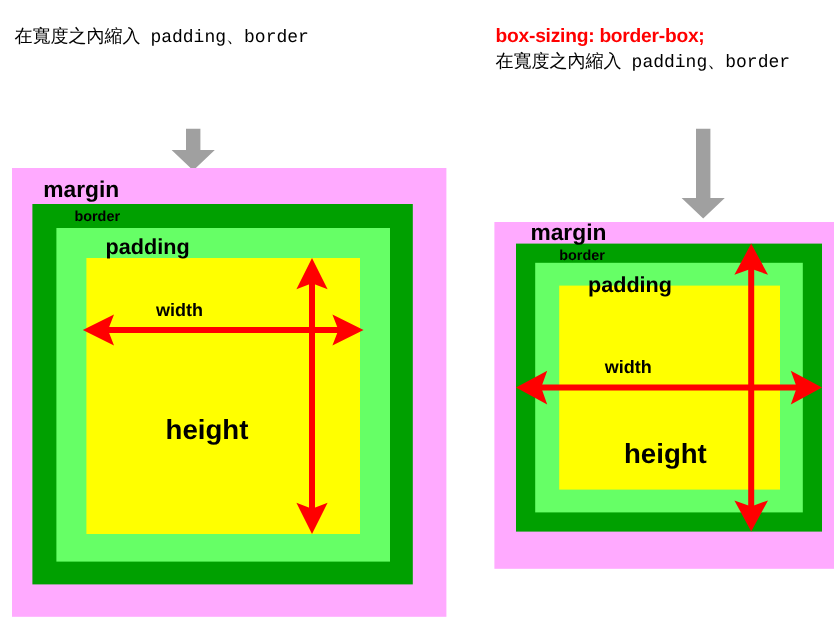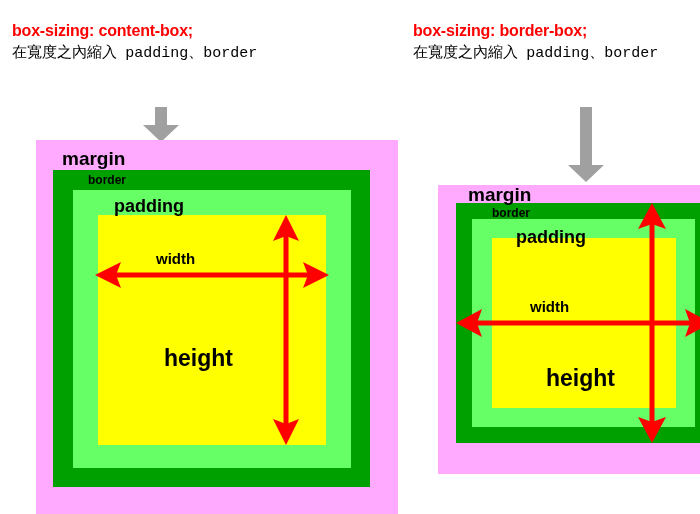--- a/index.html
+++ b/index.html
@@ -17,21 +17,21 @@
   }
   .cap-line.code{
     font-weight:bold;color:#ff0000;font-size:16px;letter-spacing:-0.2px;
   }
   .cap-line.sub .mono{font-family:Liberation Mono, monospace;}
 
   
   .gray-arrow{position:absolute;}
 
   
-  .boxdiag{position:absolute;margin-left:26px;}
+  .boxdiag{position:absolute;}
   .margin-box{position:absolute;background:#ffaaff;}
   .border-box{position:absolute;background:#00a000;}
   .padding-box{position:absolute;background:#66ff66;}
   .content-box{position:absolute;background:#ffff00;}
 
   .lbl{
     position:absolute;font-weight:bold;color:#000000;
     white-space:nowrap;z-index:6;
   }
   .lbl-margin{font-size:19px;}
@@ -41,21 +41,20 @@
   .lbl-height{font-size:23px;}
 
   .arrow-svg{position:absolute;z-index:5;overflow:visible;}
 </style>
 </head>
 <body>
 
 <div class="stage">
 
   <div class="caption" style="left:12px;top:20px;">
-    <div class="cap-line code">box-sizing: content-box;</div>
     <div class="cap-line sub"><span>在寬度之內縮入</span>&nbsp;&nbsp;<span class="mono">padding、border</span></div>
   </div>
 
   <div class="gray-arrow" style="left:140px;top:107px;">
     <svg width="42" height="36" viewBox="0 0 42 36" xmlns="http://www.w3.org/2000/svg">
       <polygon points="15,0 27,0 27,18 39,18 21,35 3,18 15,18" fill="#a0a0a0"></polygon>
     </svg>
   </div>
 
   <div class="boxdiag" style="left:10px;top:140px;width:362px;height:374px;">

